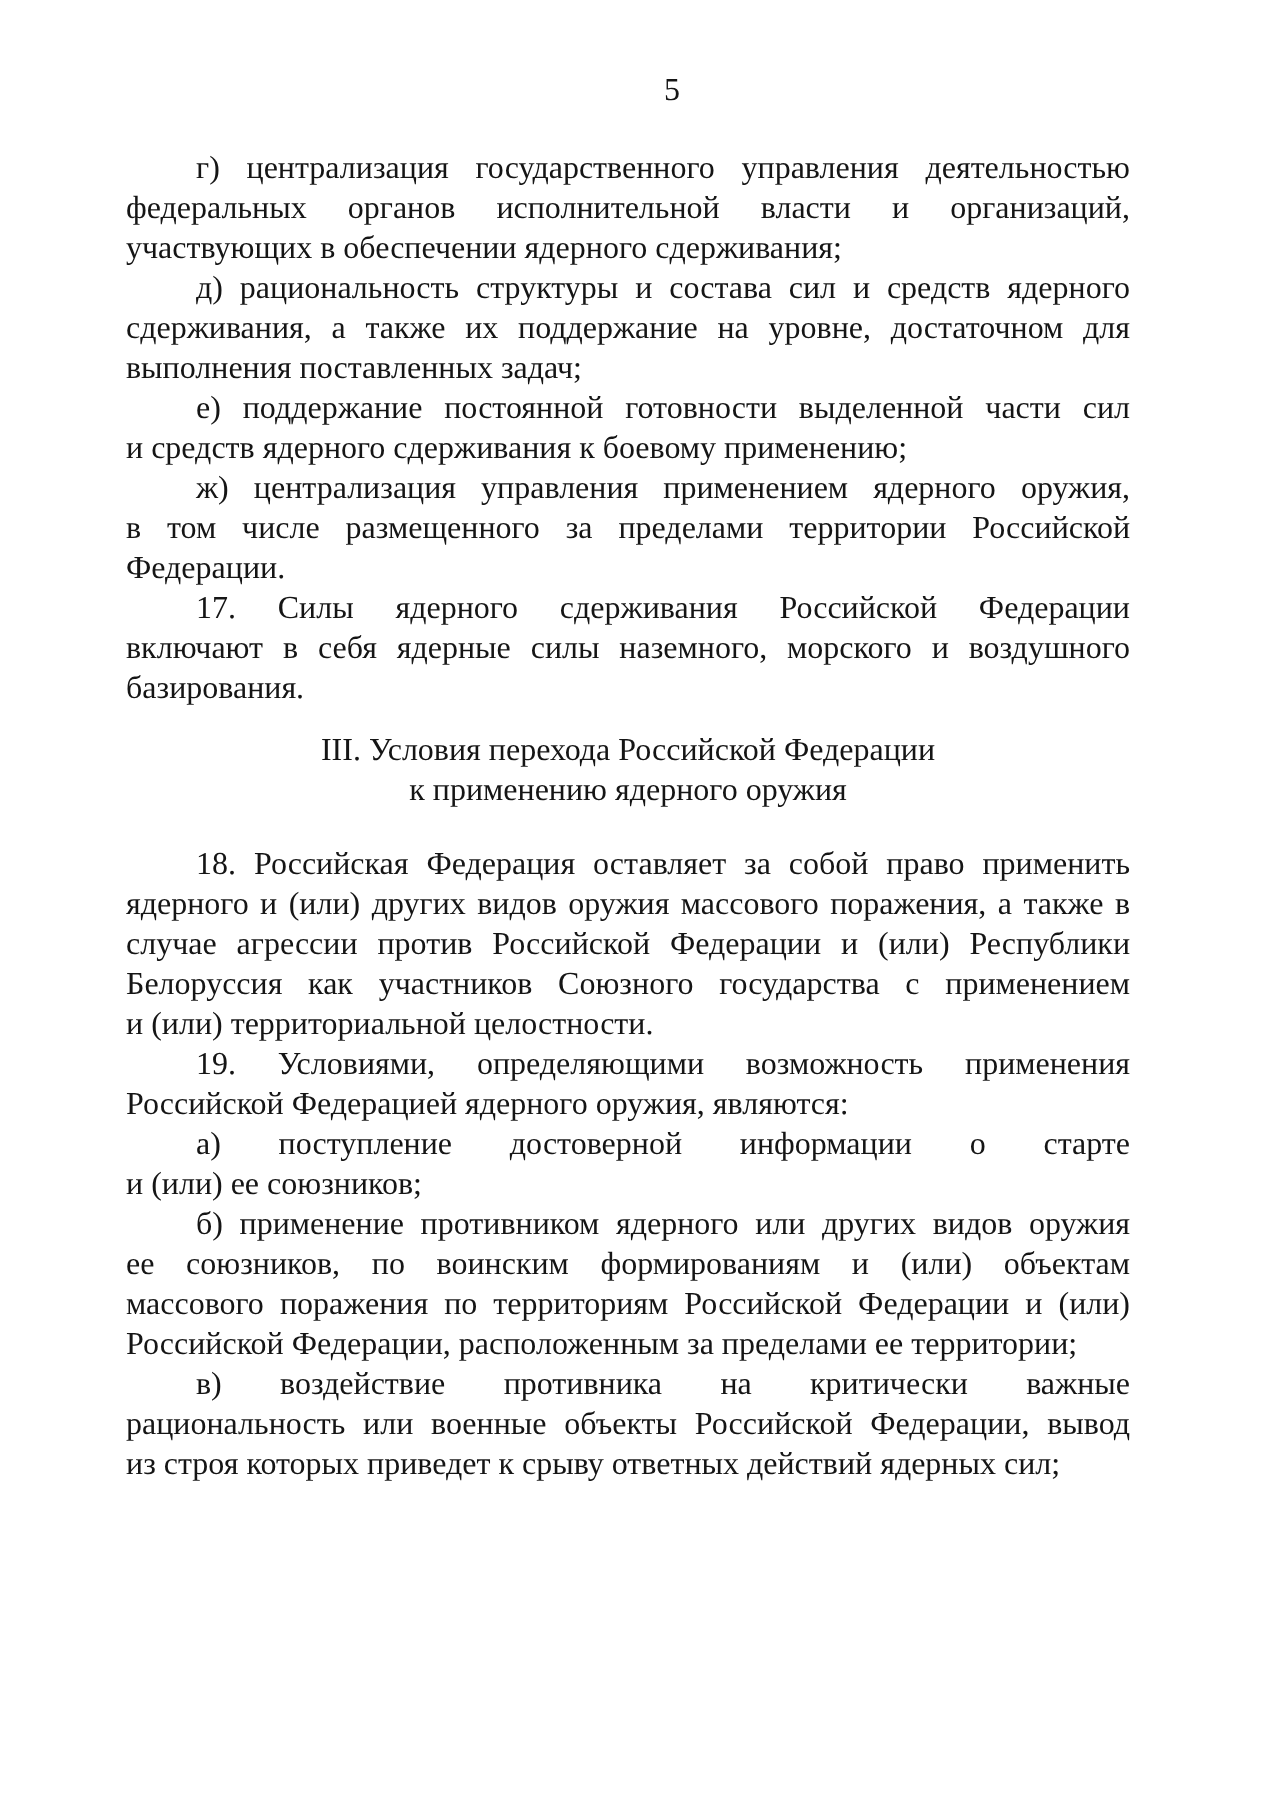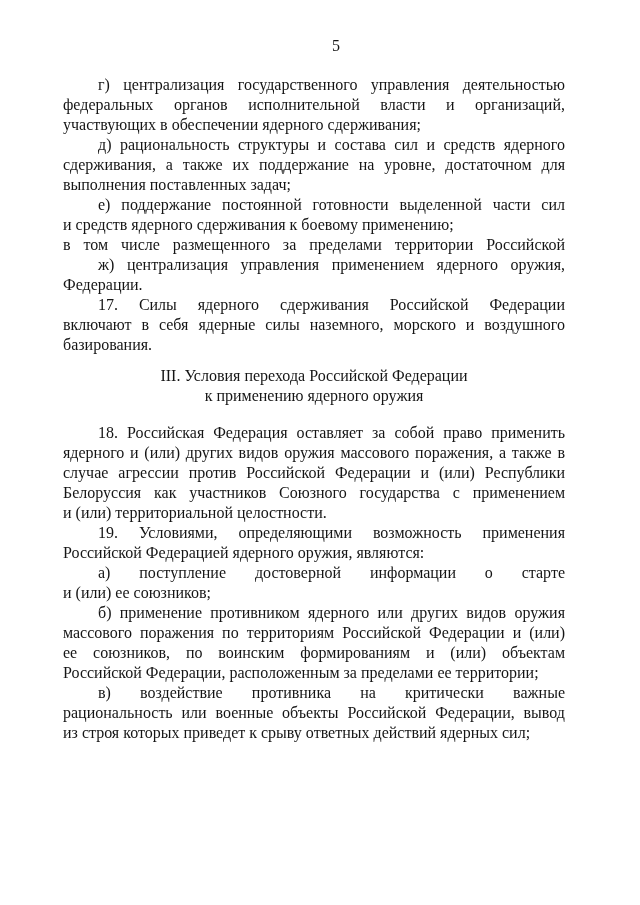--- a/index.html
+++ b/index.html
@@ -71,22 +71,22 @@
       <div class="ln jf">сдерживания, а также их поддержание на уровне, достаточном для</div>
       <div class="ln">выполнения поставленных задач;</div>
     </div>
 
     <div>
       <div class="ln jf ind">е) поддержание постоянной готовности выделенной части сил</div>
       <div class="ln">и средств ядерного сдерживания к боевому применению;</div>
     </div>
 
     <div>
+      <div class="ln jf ind">ж) централизация управления применением ядерного оружия,</div>
       <div class="ln jf">в том числе размещенного за пределами территории Российской</div>
-      <div class="ln jf ind">ж) централизация управления применением ядерного оружия,</div>
       <div class="ln">Федерации.</div>
     </div>
 
     <div>
       <div class="ln jf ind">17. Силы ядерного сдерживания Российской Федерации</div>
       <div class="ln jf">включают в себя ядерные силы наземного, морского и воздушного</div>
       <div class="ln">базирования.</div>
     </div>
 
     <div class="sp-before-heading"></div>
@@ -111,22 +111,22 @@
       <div class="ln">Российской Федерацией ядерного оружия, являются:</div>
     </div>
 
     <div>
       <div class="ln jf ind">а) поступление достоверной информации о старте</div>
       <div class="ln">и (или) ее союзников;</div>
     </div>
 
     <div>
       <div class="ln jf ind">б) применение противником ядерного или других видов оружия</div>
+      <div class="ln jf">ее союзников, по воинским формированиям и (или) объектам</div>
       <div class="ln jf">массового поражения по территориям Российской Федерации и (или)</div>
-      <div class="ln jf">ее союзников, по воинским формированиям и (или) объектам</div>
       <div class="ln">Российской Федерации, расположенным за пределами ее территории;</div>
     </div>
 
     <div>
       <div class="ln jf ind">в) воздействие противника на критически важные</div>
       <div class="ln jf">рациональность или военные объекты Российской Федерации, вывод</div>
       <div class="ln">из строя которых приведет к срыву ответных действий ядерных сил;</div>
     </div>
 
   </div>

